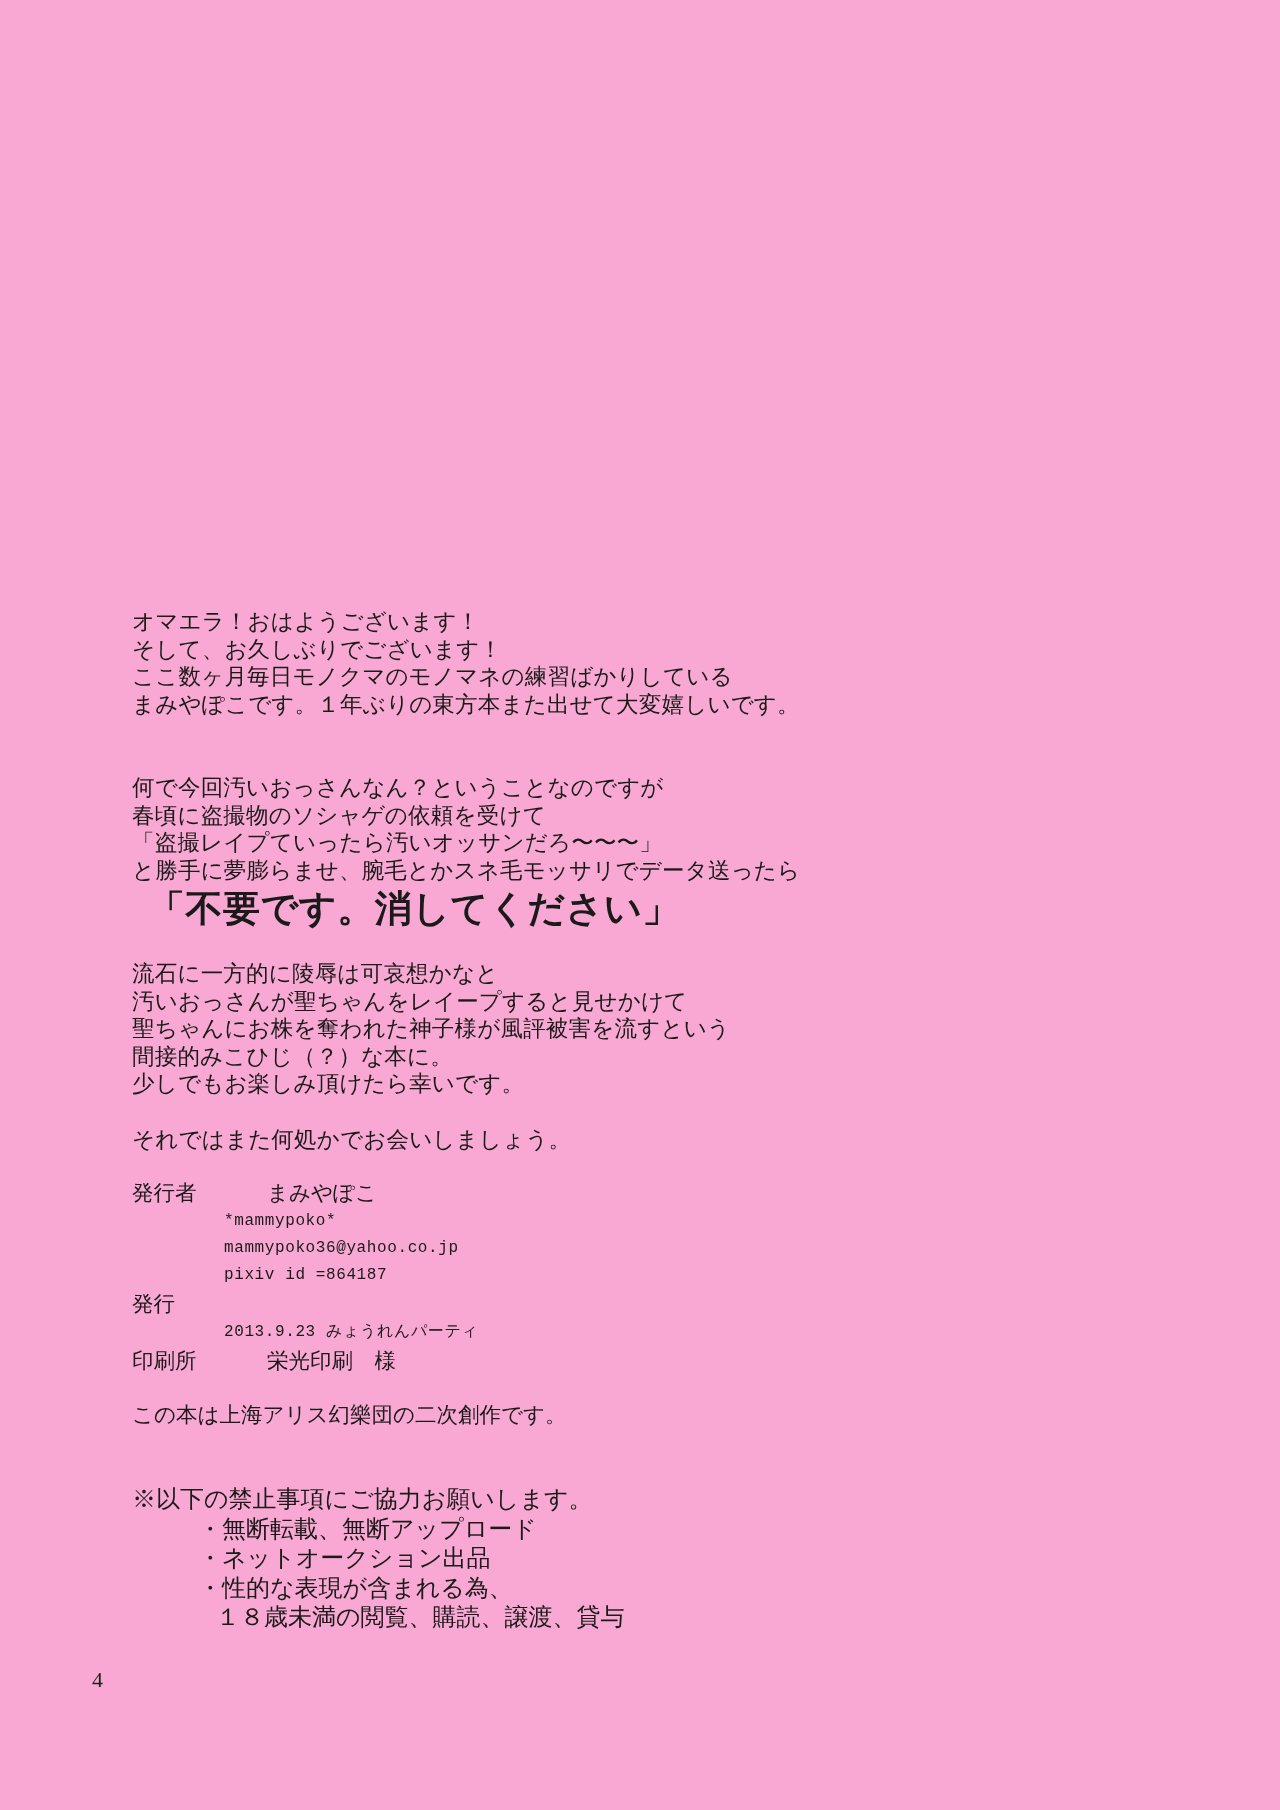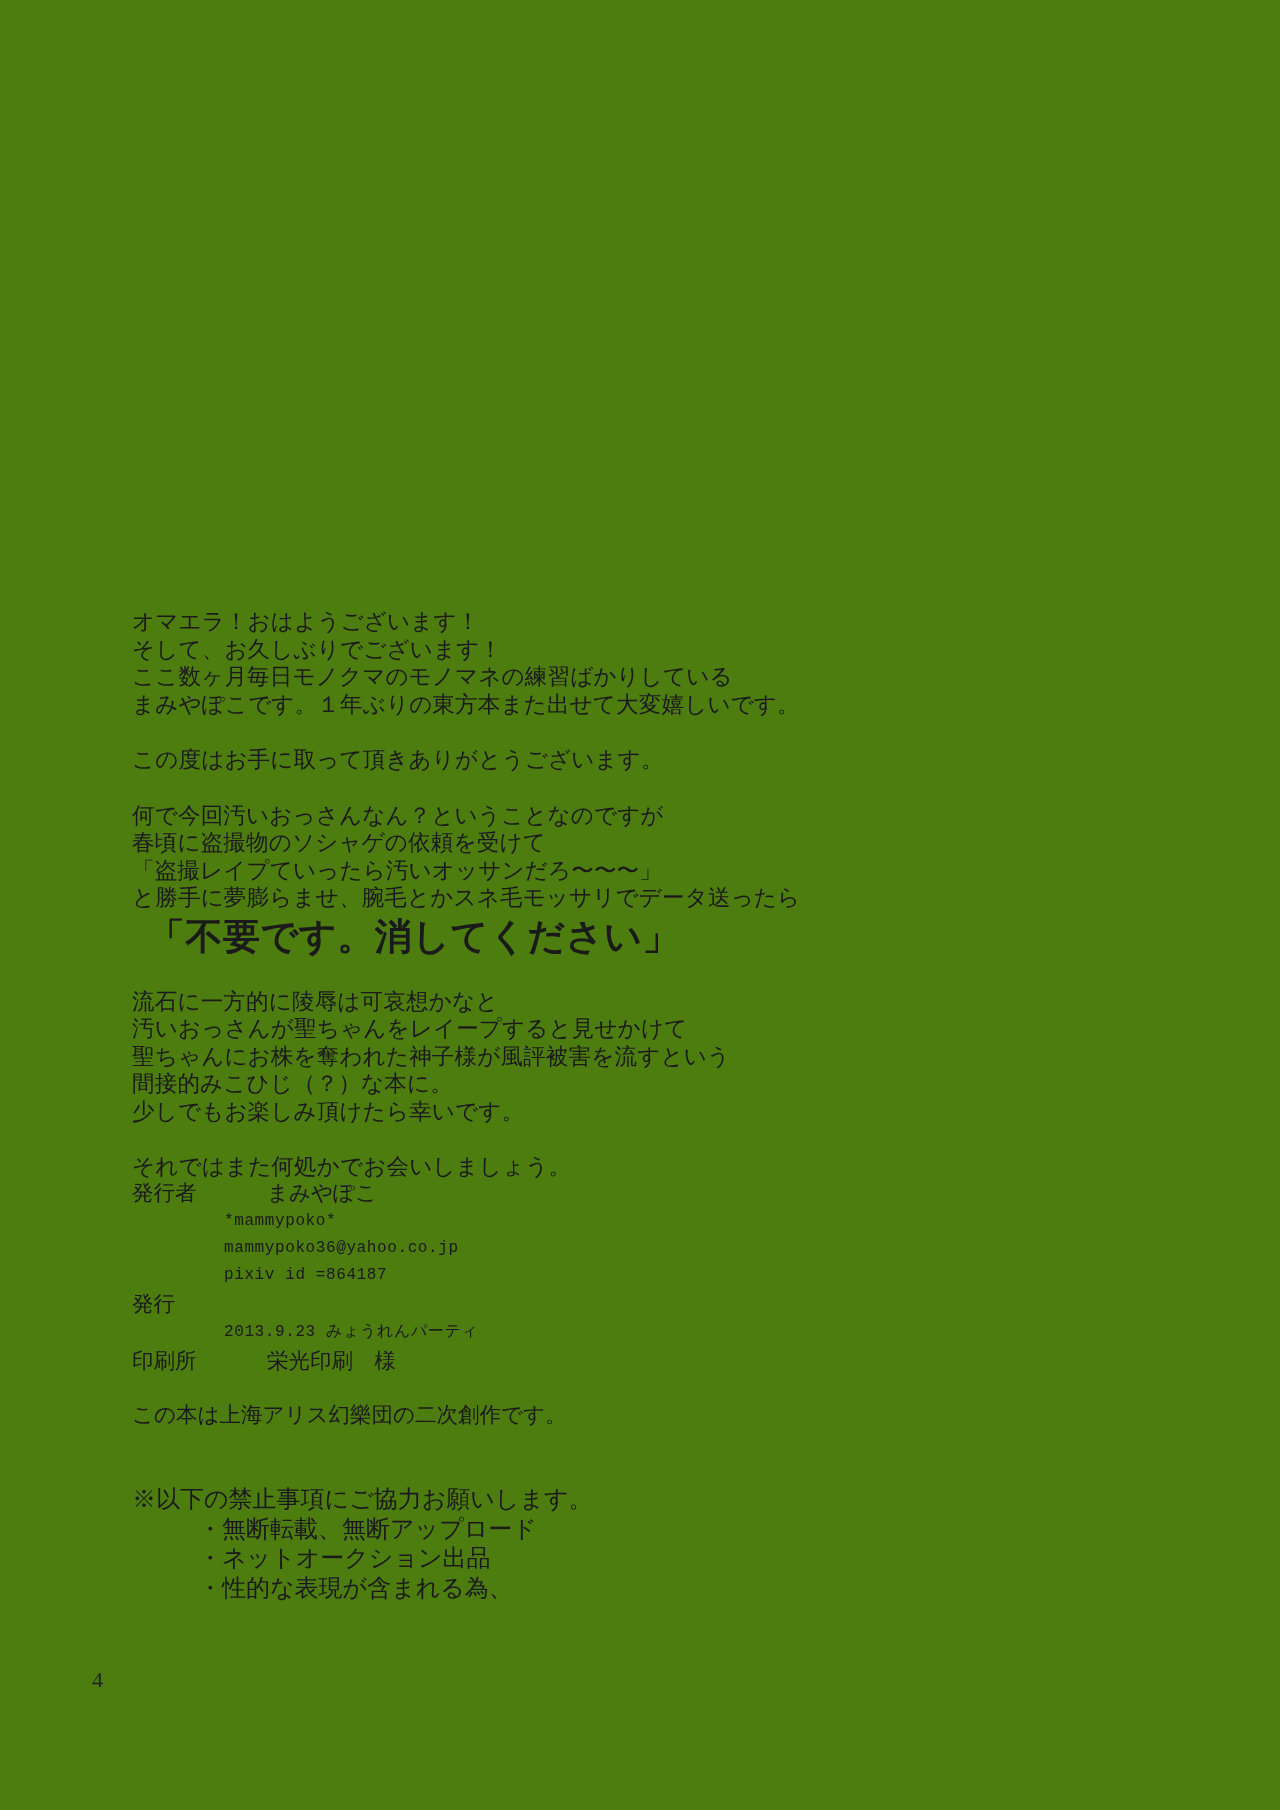--- a/index.html
+++ b/index.html
@@ -11,21 +11,21 @@
     width: 1280px;
     height: 1810px;
     position: relative;
     font-family: "Liberation Serif", "DejaVu Serif", serif;
     color: #1a1a1a;
     overflow: hidden;
   }
   .page {
     position: absolute;
     inset: 0;
-    background: #4d7c0f;
+    background: #f9a8d4;
   }
   .content {
     position: absolute;
     left: 132px;
     top: 608px;
     width: 960px;
   }
   .para {
     font-size: 22.5px;
     line-height: 27.5px;
@@ -103,21 +103,20 @@
 
   <div class="content">
 
     <p class="para">オマエラ！おはようございます！</p>
     <p class="para">そして、お久しぶりでございます！</p>
     <p class="para">ここ数ヶ月毎日モノクマのモノマネの練習ばかりしている</p>
     <p class="para">まみやぽこです。１年ぶりの東方本また出せて大変嬉しいです。</p>
 
     <div class="gap-md"></div>
 
-    <p class="para">この度はお手に取って頂きありがとうございます。</p>
 
     <div class="gap-md"></div>
 
     <p class="para">何で今回汚いおっさんなん？ということなのですが</p>
     <p class="para">春頃に盗撮物のソシャゲの依頼を受けて</p>
     <p class="para">「盗撮レイプていったら汚いオッサンだろ〜〜〜」</p>
     <p class="para">と勝手に夢膨らませ、腕毛とかスネ毛モッサリでデータ送ったら</p>
 
     <p class="big-line">「不要です。消してください」</p>
 
@@ -156,16 +155,17 @@
     </div>
 
     <div class="note">この本は上海アリス幻樂団の二次創作です。</div>
   </div>
 
   <div class="rules">
     <div>※以下の禁止事項にご協力お願いします。</div>
     <div class="item">・無断転載、無断アップロード</div>
     <div class="item">・ネットオークション出品</div>
     <div class="item">・性的な表現が含まれる為、</div>
+    <div class="subitem">１８歳未満の閲覧、購読、譲渡、貸与</div>
   </div>
 
   <div class="page-number">4</div>
 </div>
 
 </body></html>

